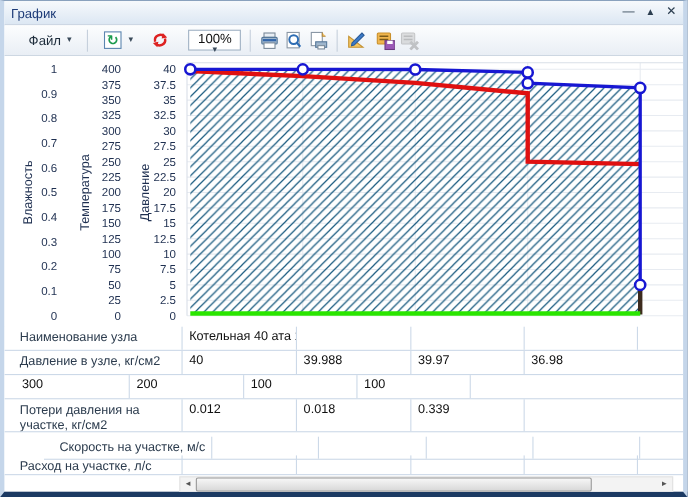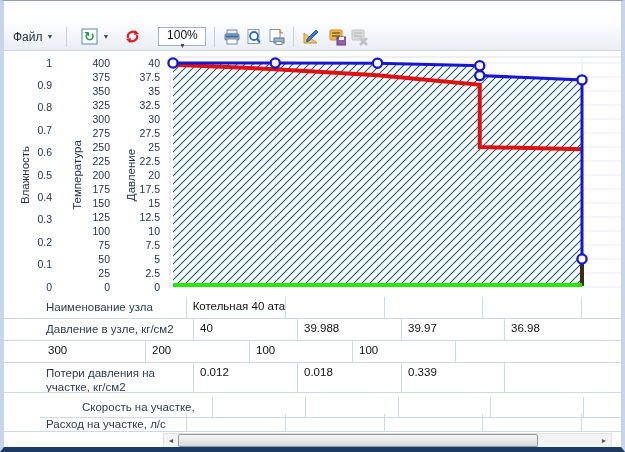--- a/index.html
+++ b/index.html
@@ -9,50 +9,58 @@
   
   .titlebar{position:absolute;left:0;top:0;right:0;height:22px;
     background:linear-gradient(#f6f9fc,#dce7f3);border-bottom:1px solid #c2cfde;
     display:flex;align-items:center;padding:0 6px;box-sizing:border-box;}
   .title-text{color:#1e3c78;font-size:12px;}
   .tb-btns{margin-left:auto;display:flex;gap:10px;align-items:center;}
   .tb-btn{font-size:11px;color:#2c3e50;line-height:1;cursor:default;}
   
   .toolbar{position:absolute;left:0;top:22px;right:0;height:28px;
     background:linear-gradient(#fcfdfe,#e9eef5);border-bottom:1px solid #cdd7e2;
-    display:flex;align-items:center;padding:0 4px;box-sizing:border-box;gap:4px;}
+    display:flex;align-items:center;padding:0 17px;box-sizing:border-box;gap:4px;}
   .tsep{width:1px;height:20px;background:#c6d0dc;margin:0 4px;}
   .tbtn{display:flex;align-items:center;gap:4px;padding:2px 5px;border-radius:2px;font-size:12px;color:#1c2b3a;}
   .caret{font-size:7px;color:#3a4a5a;}
   .combo{display:flex;align-items:center;justify-content:space-between;background:#fff;
     border:1px solid #9fb1c4;height:19px;font-size:12px;color:#111;padding:0 4px;box-sizing:border-box;flex-direction:column;}
   .icon16{width:18px;height:18px;display:flex;align-items:center;justify-content:center;}
   .disabled{opacity:.45;filter:grayscale(1);}
   
   .chart-zone{position:absolute;left:0;top:50px;width:617px;height:246px;background:#fff;}
   
   .table-zone{position:absolute;left:0;top:296px;width:617px;height:135px;background:#fff;font-size:11.5px;}
-  .trow{position:absolute;left:0;right:0;display:flex;border-bottom:1px solid #ccd9e8;box-sizing:border-box;padding-left:28px;}
+  .trow{position:absolute;left:0;right:0;display:flex;border-bottom:1px solid #ccd9e8;box-sizing:border-box;}
   .tcell{box-sizing:border-box;border-right:1px solid #ccd9e8;overflow:hidden;white-space:nowrap;
     padding:3px 4px 0 6px;color:#111;}
   .tlabel{color:#2c3c4e;white-space:normal;line-height:1.25;padding-left:4px;}
   .gutter{border-right:1px solid #dde6ef;}
   
   .hscroll{position:absolute;left:159px;top:432px;width:449px;height:15px;background:#f3f3f3;
     display:flex;align-items:stretch;border:1px solid #e2e2e2;box-sizing:border-box;}
   .sarrow{width:14px;display:flex;align-items:center;justify-content:center;font-size:7px;color:#555;}
   .sthumb{width:358px;background:linear-gradient(#f7f7f7,#d8d8d8);border:1px solid #979797;border-radius:2px;margin:0;}
   .strack{flex:1;}
   svg text{font-family:"Liberation Sans","DejaVu Sans",sans-serif;}
 </style>
 </head>
 <body>
 
 <div class="window">
 
+  <div class="titlebar">
+    <span class="title-text">График</span>
+    <span class="tb-btns">
+      <span class="tb-btn">—</span>
+      <span class="tb-btn" style="font-size:9px">▲</span>
+      <span class="tb-btn">✕</span>
+    </span>
+  </div>
 
   <div class="toolbar">
     <span class="tbtn">
       <span class="file-label" style="text-decoration-skip-ink:none">Файл</span>
       <span class="caret">▼</span>
     </span>
     <span class="tsep"></span>
     <span class="tbtn">
       <span class="icon16">
         <svg width="17" height="17">

